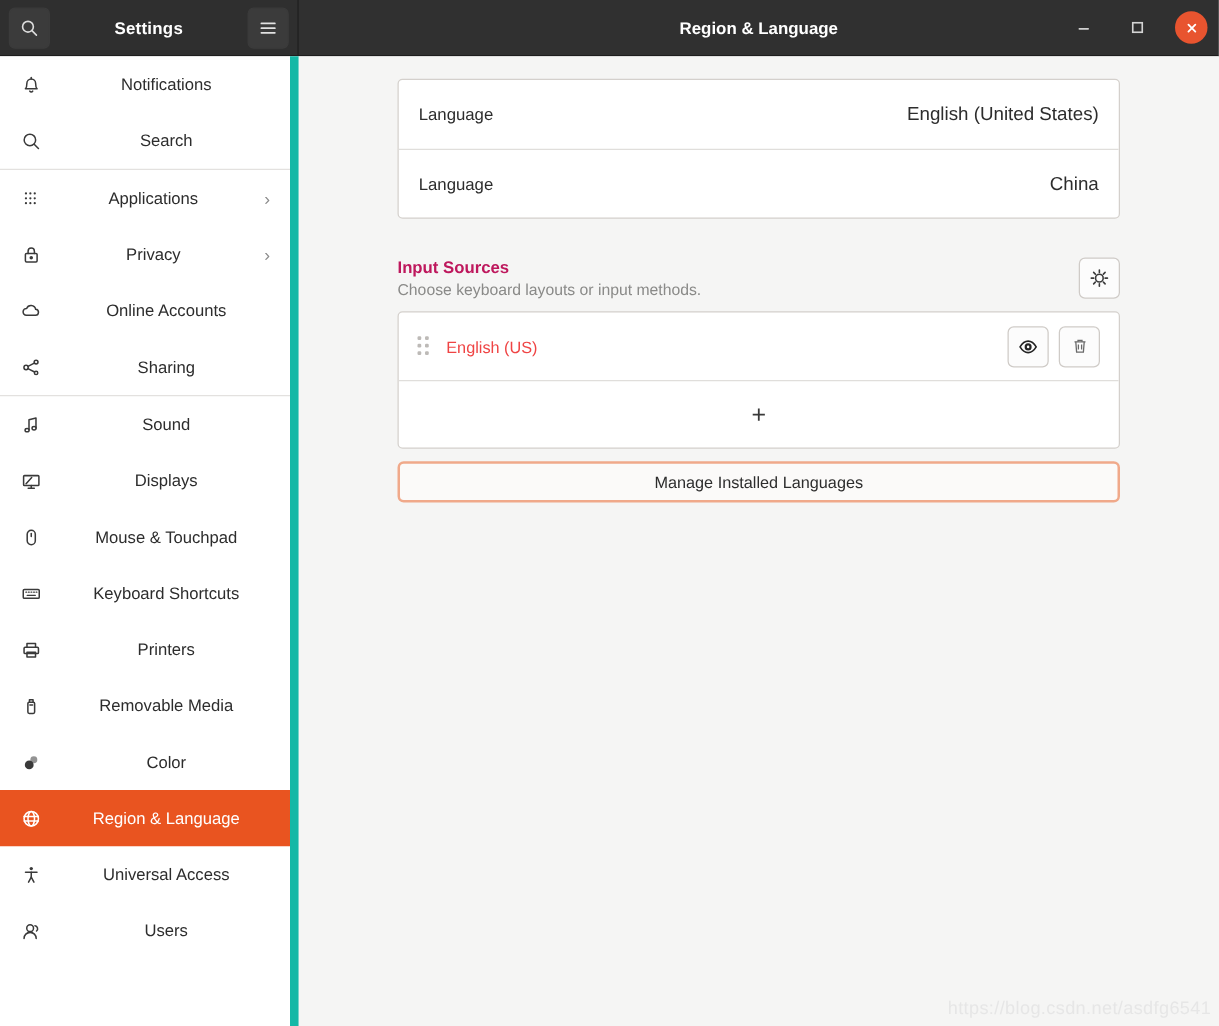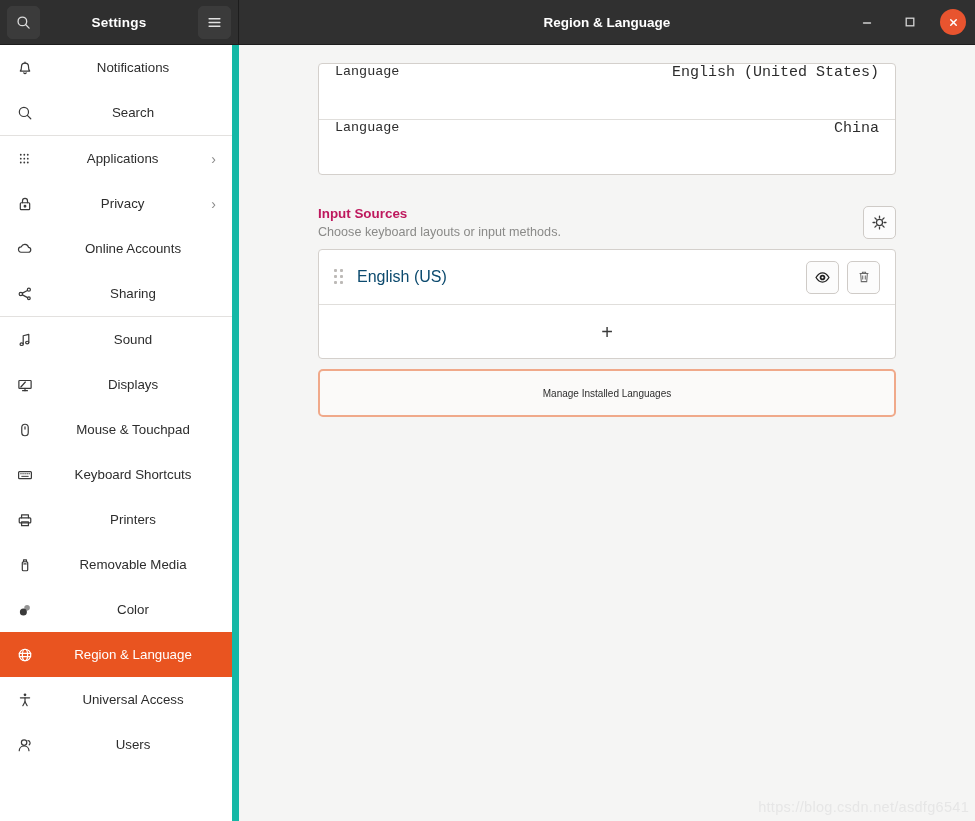--- a/index.html
+++ b/index.html
@@ -75,22 +75,22 @@
 
   
   .main { flex: 1 1 auto; background: #f5f5f4; overflow: hidden; position: relative; }
   .content { width: 578px; margin: 0 auto; padding-top: 18px; }
 
   .card {
     background: #ffffff; border: 1px solid #d4d0cc; border-radius: 4px;
     overflow: hidden;
   }
   .row {
-    height: 55px; display: flex; 
-    padding: 0 16px; cursor: pointer; font-family: Liberation Mono, monospace;
+    height: 55px; display: flex; align-items: center;
+    padding: 0 16px; cursor: pointer;
   }
   .row + .row { border-top: 1px solid #e0dedb; }
   .row-label { font-size: 13.4px; color: #2d2d2d; }
   .row-value { margin-left: auto; font-size: 15px; color: #2d2d2d; }
 
   .section-head {
     display: flex; align-items: flex-end; margin-top: 31px; margin-bottom: 10px;
   }
   .section-titles { flex: 1 1 auto; }
   .section-title { font-size: 13.4px; font-weight: bold; color: #be185d; margin-bottom: 4px; }
@@ -103,33 +103,33 @@
 
   .src-row {
     height: 54px; display: flex; align-items: center; padding: 0 15px; gap: 0;
   }
   .drag-handle {
     width: 14px; height: 16px; display: grid;
     grid-template-columns: repeat(2, 4px); grid-template-rows: repeat(3, 4px);
     gap: 2px; cursor: grab; margin-right: 9px;
   }
   .drag-handle i { width: 3px; height: 3px; background: #bdbab7; border-radius: 1px; display: block; }
-  .src-name { font-size: 16px; color: #0c4a6e; }
+  .src-name { font-size: 13px; color: #ef4444; }
   .src-actions { margin-left: auto; display: flex; gap: 8px; }
   .add-row {
     height: 54px; display: flex; align-items: center; justify-content: center;
     border-top: 1px solid #e0dedb; cursor: pointer;
   }
   .plus { font-size: 20px; color: #3a3a3a; line-height: 1; font-weight: 300; }
 
   .manage-btn {
-    margin-top: 10px; height: 48px; width: 100%;
+    margin-top: 10px; height: 33px; width: 100%;
     display: flex; align-items: center; justify-content: center;
     background: #fbfaf9; border: 2px solid #f0a98a; border-radius: 5px;
-    font-size: 10px; color: #2d2d2d; cursor: pointer;
+    font-size: 13px; color: #2d2d2d; cursor: pointer;
   }
 
   .watermark {
     position: absolute; right: 6px; bottom: 6px;
     font-size: 14.5px; color: #e6e6e6; letter-spacing: .3px;
     user-select: none; pointer-events: none;
   }
 </style>
 </head>
 <body>

